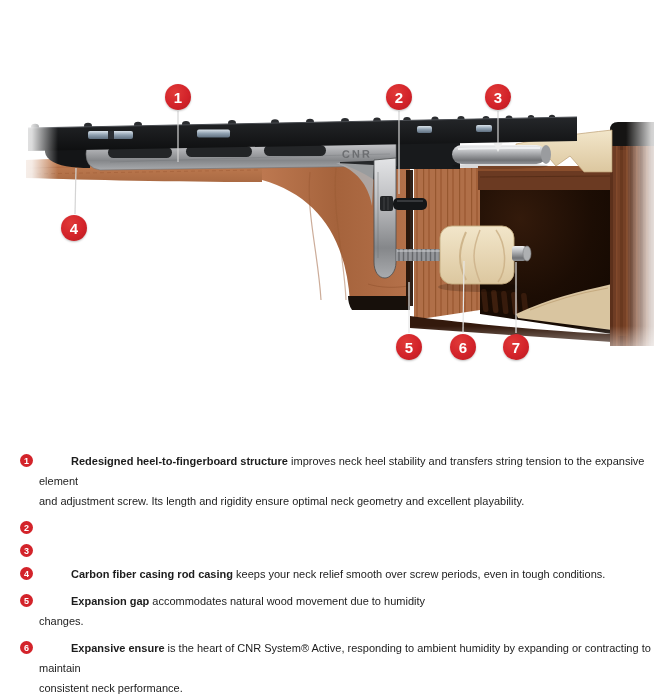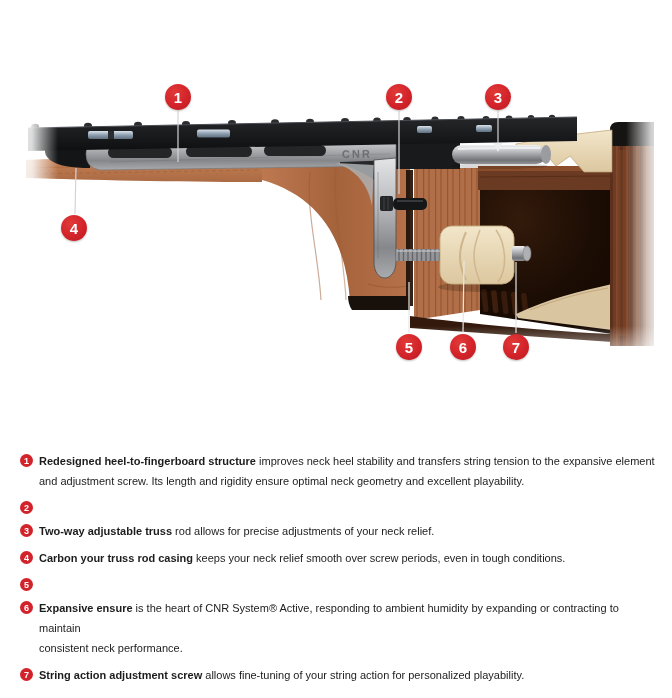--- a/index.html
+++ b/index.html
@@ -19,21 +19,21 @@
   }
   .legend { padding:5px 14px 0 20px; }
   .legend-item { display:flex; align-items:flex-start; margin-bottom:7px; }
   .bullet {
     flex:0 0 auto; width:13px; height:13px; border-radius:50%;
     background:#d3232a; color:#fff; font-size:9px; font-weight:bold;
     display:flex; align-items:center; justify-content:center;
     margin-right:6px; margin-top:3px;
   }
   .legend-text { margin:0; font-size:11px; line-height:20px; color:#1c1c1c; max-width:625px; }
-  .legend-text b { font-weight:bold; }
+  .legend-text b { font-weight:bold;margin-left:32px; }
   .desc { white-space:pre-line; }
 </style>
 </head>
 <body>
 
 <div class="page">
 
   <div class="diagram">
     <svg width="672" height="446" viewBox="0 0 672 446">
       <defs>
@@ -271,28 +271,29 @@
     <div class="legend-item">
       <span class="bullet">1</span>
       <p class="legend-text"><b>Redesigned heel-to-fingerboard structure</b><span class="desc"> improves neck heel stability and transfers string tension to the expansive element
 and adjustment screw. Its length and rigidity ensure optimal neck geometry and excellent playability.</span></p>
     </div>
     <div class="legend-item">
       <span class="bullet">2</span>
     </div>
     <div class="legend-item">
       <span class="bullet">3</span>
-      <p class="legend-text"><b>Two-way adjustable truss</b><span class="desc"> rod allows for precise adjustments of your neck relief.</span></p>
     </div>
     <div class="legend-item">
       <span class="bullet">4</span>
-      <p class="legend-text"><b>Carbon your truss rod casing</b><span class="desc"> keeps your neck relief smooth over screw periods, even in tough conditions.</span></p>
+      <p class="legend-text"><b>Carbon fiber casing rod casing</b><span class="desc"> keeps your neck relief smooth over screw periods, even in tough conditions.</span></p>
     </div>
     <div class="legend-item">
       <span class="bullet">5</span>
+      <p class="legend-text"><b>Expansion gap</b><span class="desc"> accommodates natural wood movement due to humidity
+changes.</span></p>
     </div>
     <div class="legend-item">
       <span class="bullet">6</span>
       <p class="legend-text"><b>Expansive ensure</b><span class="desc"> is the heart of CNR System® Active, responding to ambient humidity by expanding or contracting to maintain
 consistent neck performance.</span></p>
     </div>
     <div class="legend-item">
       <span class="bullet">7</span>
       <p class="legend-text"><b>String action adjustment screw</b><span class="desc"> allows fine-tuning of your string action for personalized playability.</span></p>
     </div>

